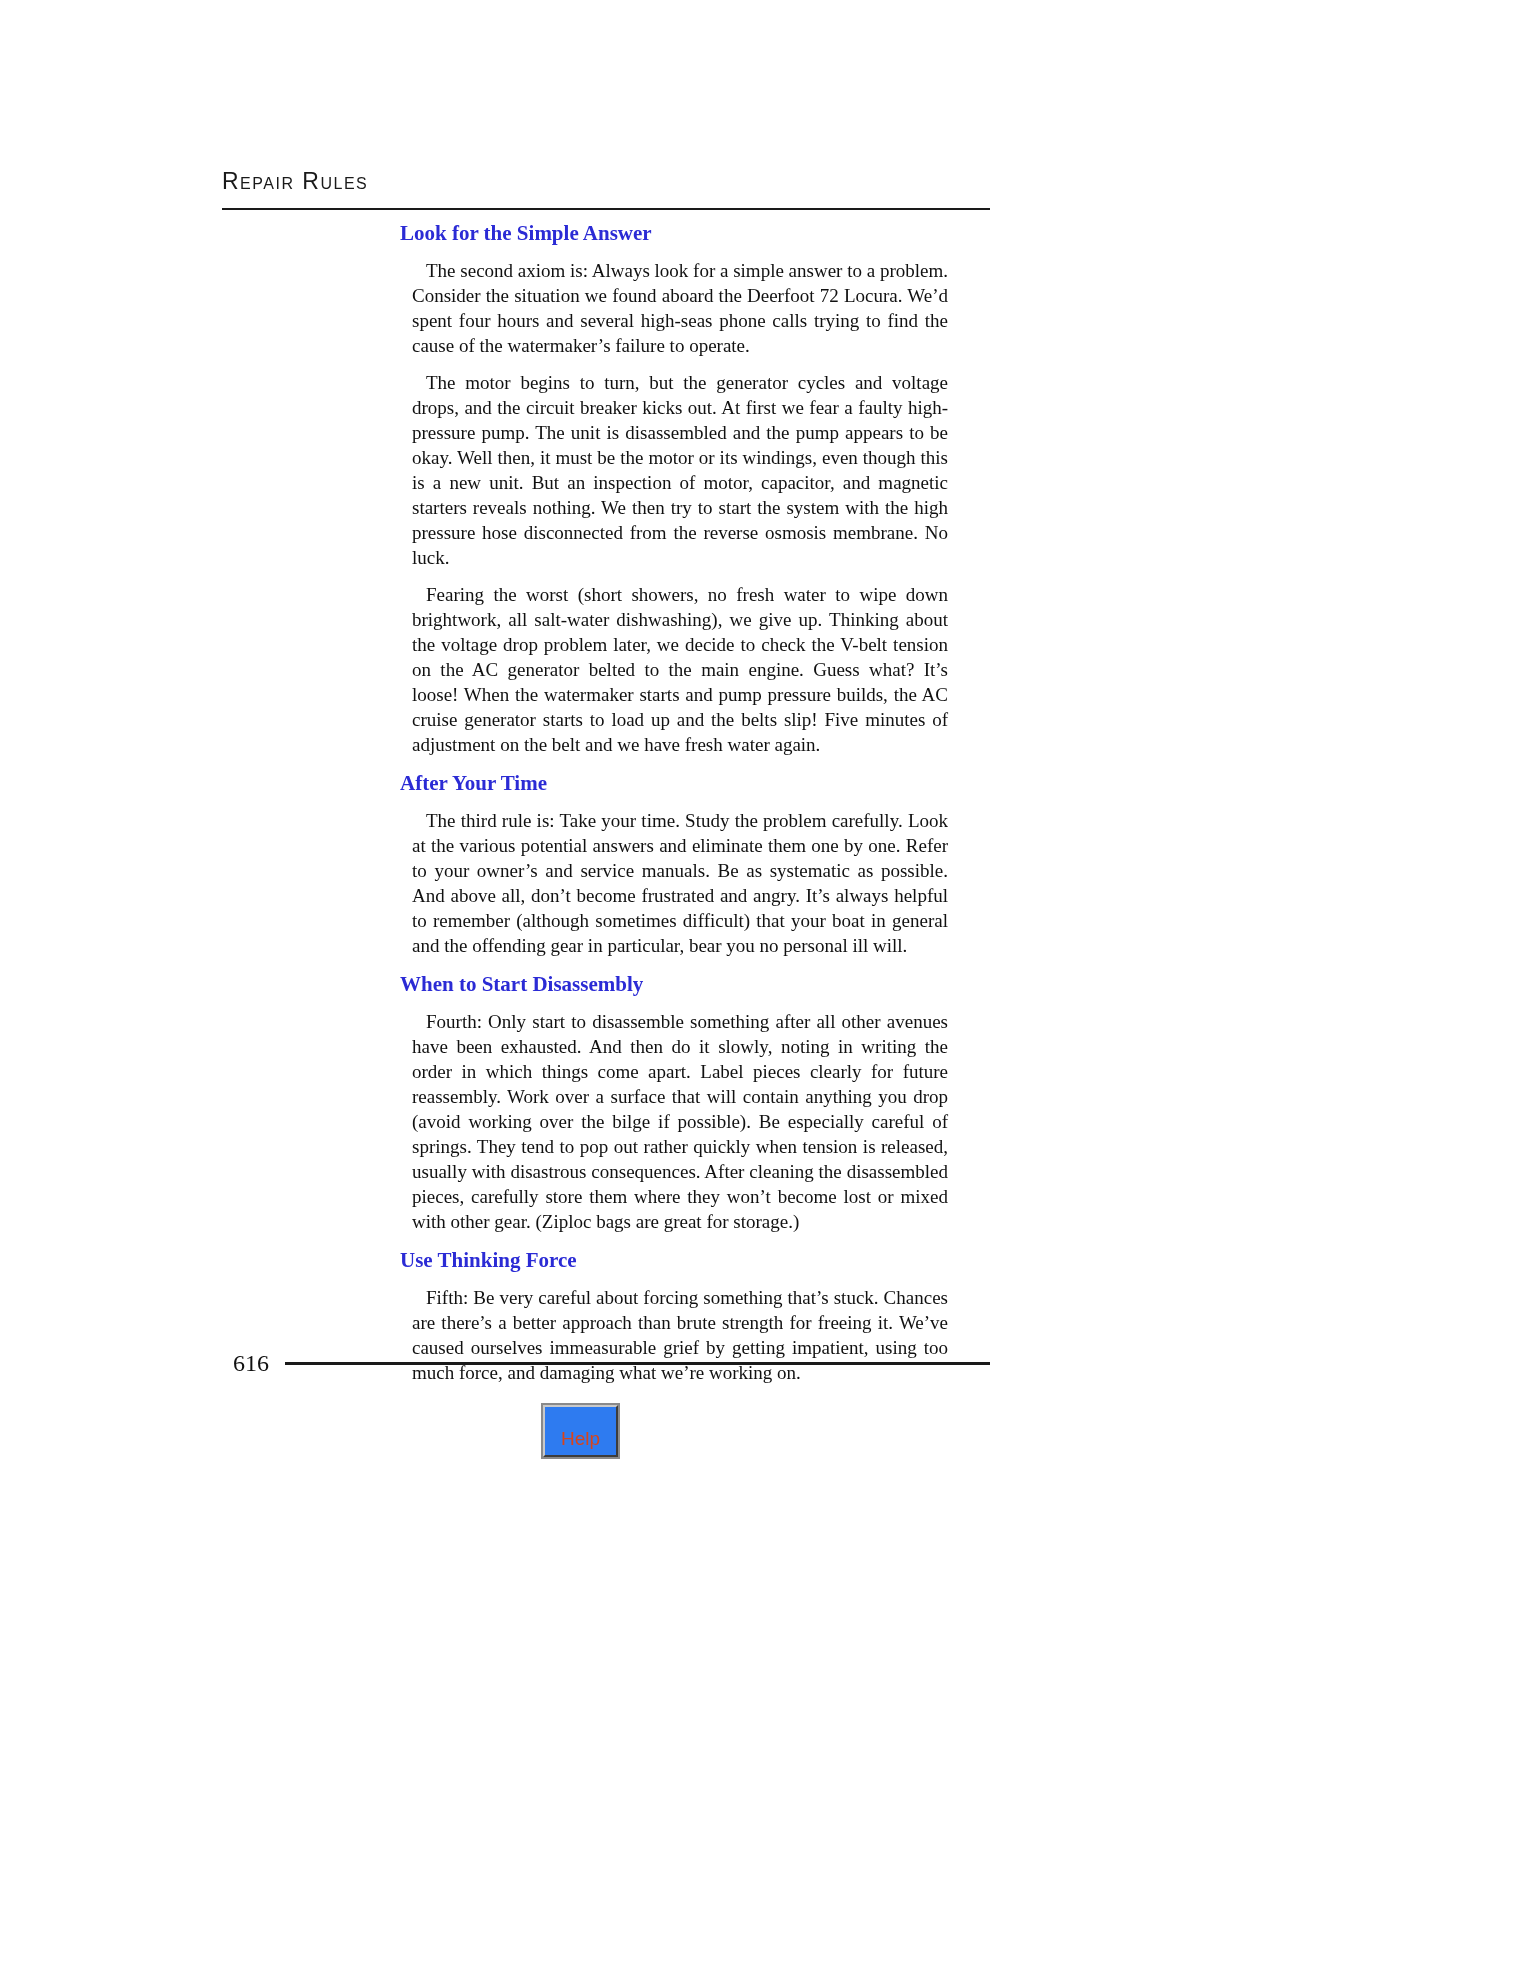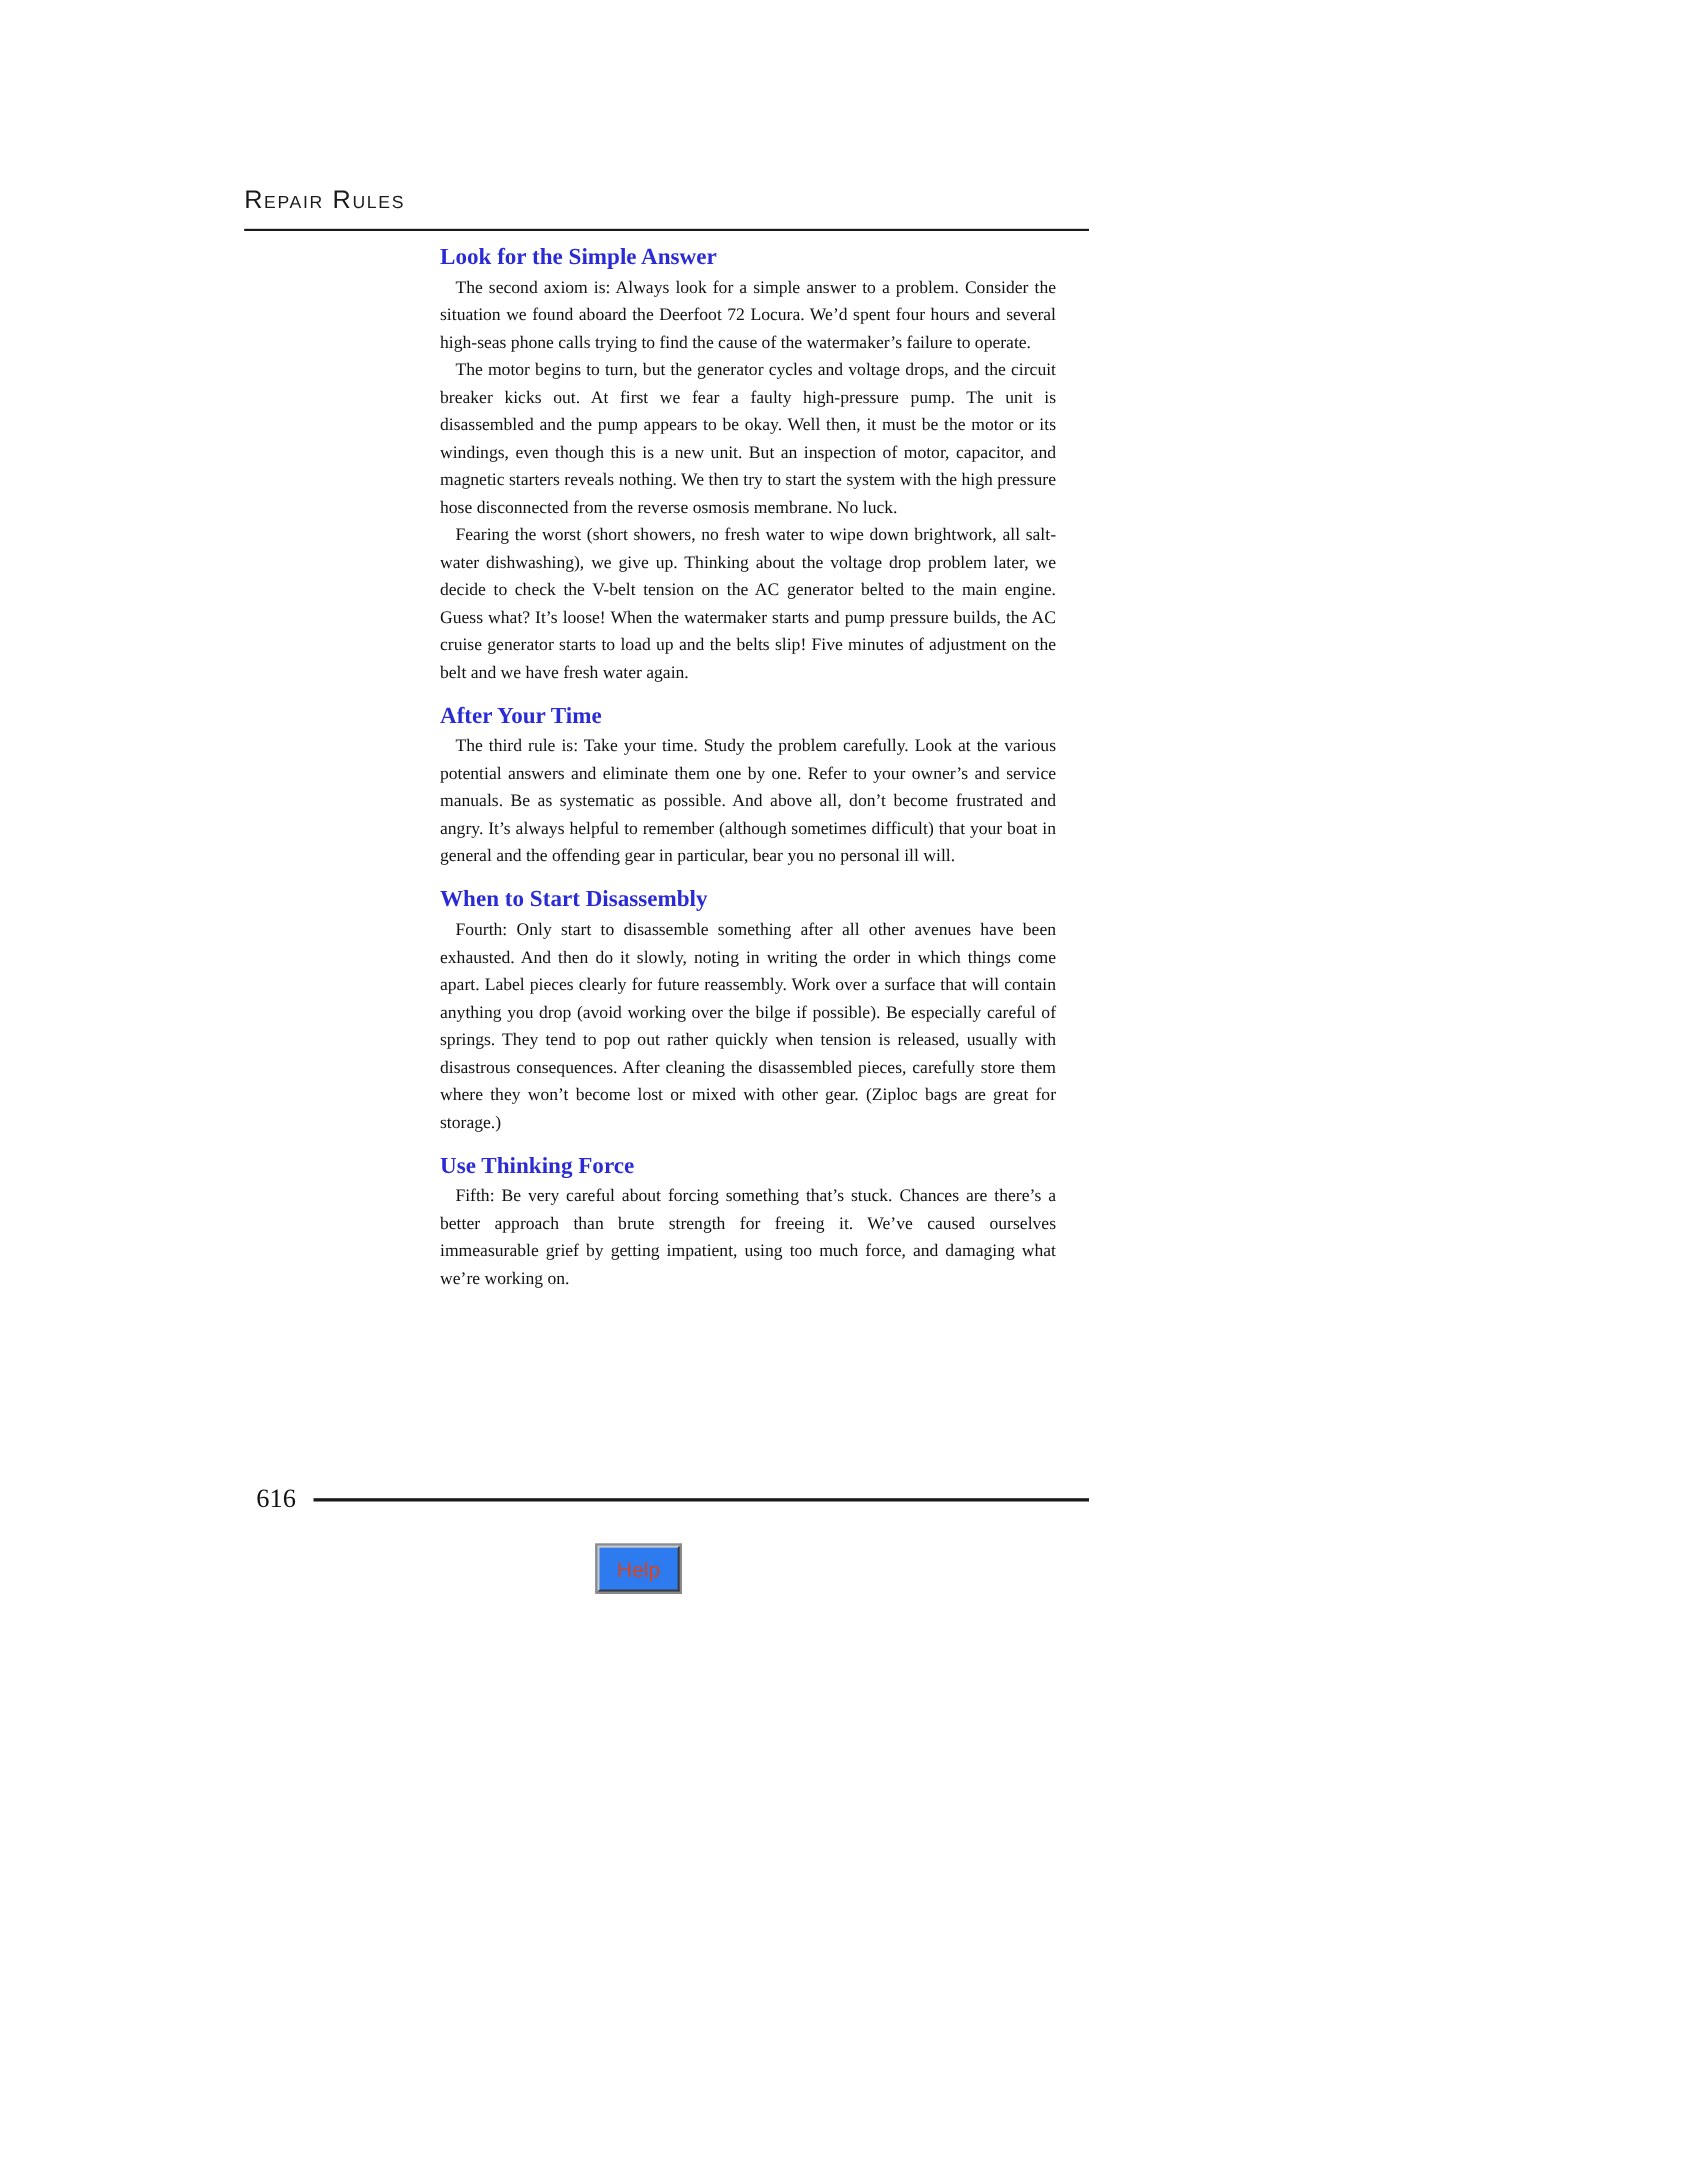--- a/index.html
+++ b/index.html
@@ -45,22 +45,22 @@
     font-family: Liberation Serif, serif;
     font-weight: bold;
     font-size: 21px;
     line-height: 26px;
     color: #2b2bd5;
   }
   .section-heading.first {
     margin-top: 0;
   }
   .content p {
-    margin: 0;
-    font-size: 16px;
+    margin: 12px;
+    font-size: 19px;
     line-height: 25px;
     text-align: justify;
     text-indent: 14px;
     color: #111111;
   }
   .page-number {
     position: absolute;
     left: 233px;
     top: 1350px;
     font-size: 24px;
@@ -78,21 +78,21 @@
     position: absolute;
     left: 543px;
     top: 1405px;
   }
   .help-button {
     display: inline-block;
     background: #2e7bf0;
     color: #d9441a;
     font-family: "Liberation Sans", sans-serif;
     font-size: 19px;
-    padding: 12px 16px 7px 16px;
+    padding: 22px 16px 7px 16px;
     border: 2px solid;
     border-color: #c9c9c9 #3c3c3c #3c3c3c #c9c9c9;
     outline: 2px solid #8a8a8a;
     box-shadow: 2px 2px 0 #555555;
     cursor: pointer;
     line-height: 1;
   }
 </style>
 </head>
 <body>

